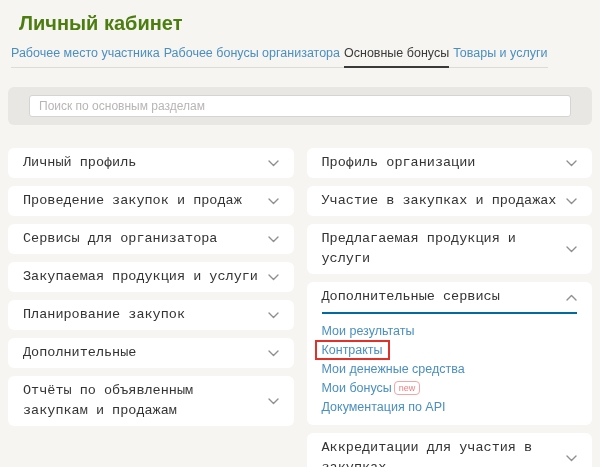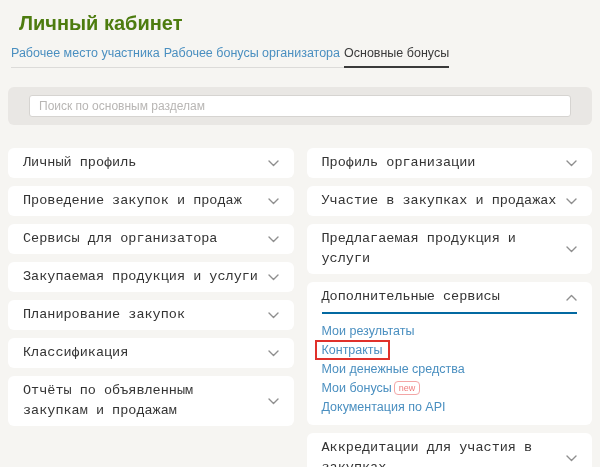--- a/index.html
+++ b/index.html
@@ -135,20 +135,21 @@
 </style>
 </head>
 <body>
 
 <div class="page">
   <h1 class="title">Личный кабинет</h1>
   <nav class="tabs" id="tabs">
       <a class="tab">Рабочее место участника</a>
       <a class="tab">Рабочее бонусы организатора</a>
       <a class="tab active">Основные бонусы</a>
+      <a class="tab">Товары и услуги</a>
     </nav>
   <div class="search-wrap">
     <input type="text" class="search-input" placeholder="Поиск по основным разделам" style="">
   </div>
   <div class="cols">
     <div class="col" id="col-left">
         <div class="card">
           <div class="card-header">
             <span class="label">Личный профиль</span>
             <span class="chev">
@@ -193,21 +194,21 @@
             <span class="label">Планирование закупок</span>
             <span class="chev">
               <svg width="11" height="7" viewBox="0 0 11 7">
                 <polyline points="1,1 5.5,5.5 10,1" fill="none" stroke="#8f8f8f" stroke-width="1.4" stroke-linecap="round" stroke-linejoin="round"></polyline>
               </svg>
             </span>
           </div>
         </div>
         <div class="card">
           <div class="card-header">
-            <span class="label">Классификация</span>
+            <span class="label">Дополнительные</span>
             <span class="chev">
               <svg width="11" height="7" viewBox="0 0 11 7">
                 <polyline points="1,1 5.5,5.5 10,1" fill="none" stroke="#8f8f8f" stroke-width="1.4" stroke-linecap="round" stroke-linejoin="round"></polyline>
               </svg>
             </span>
           </div>
         </div>
         <div class="card">
           <div class="card-header">
             <span class="label">Отчёты по объявленным закупкам и продажам</span>

